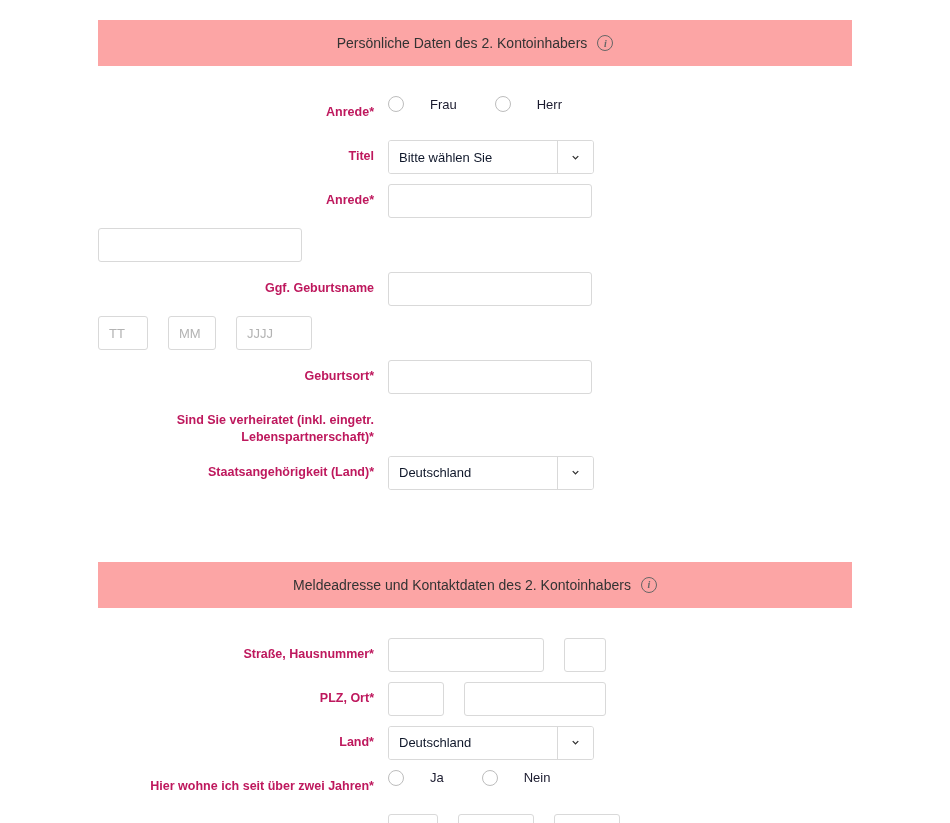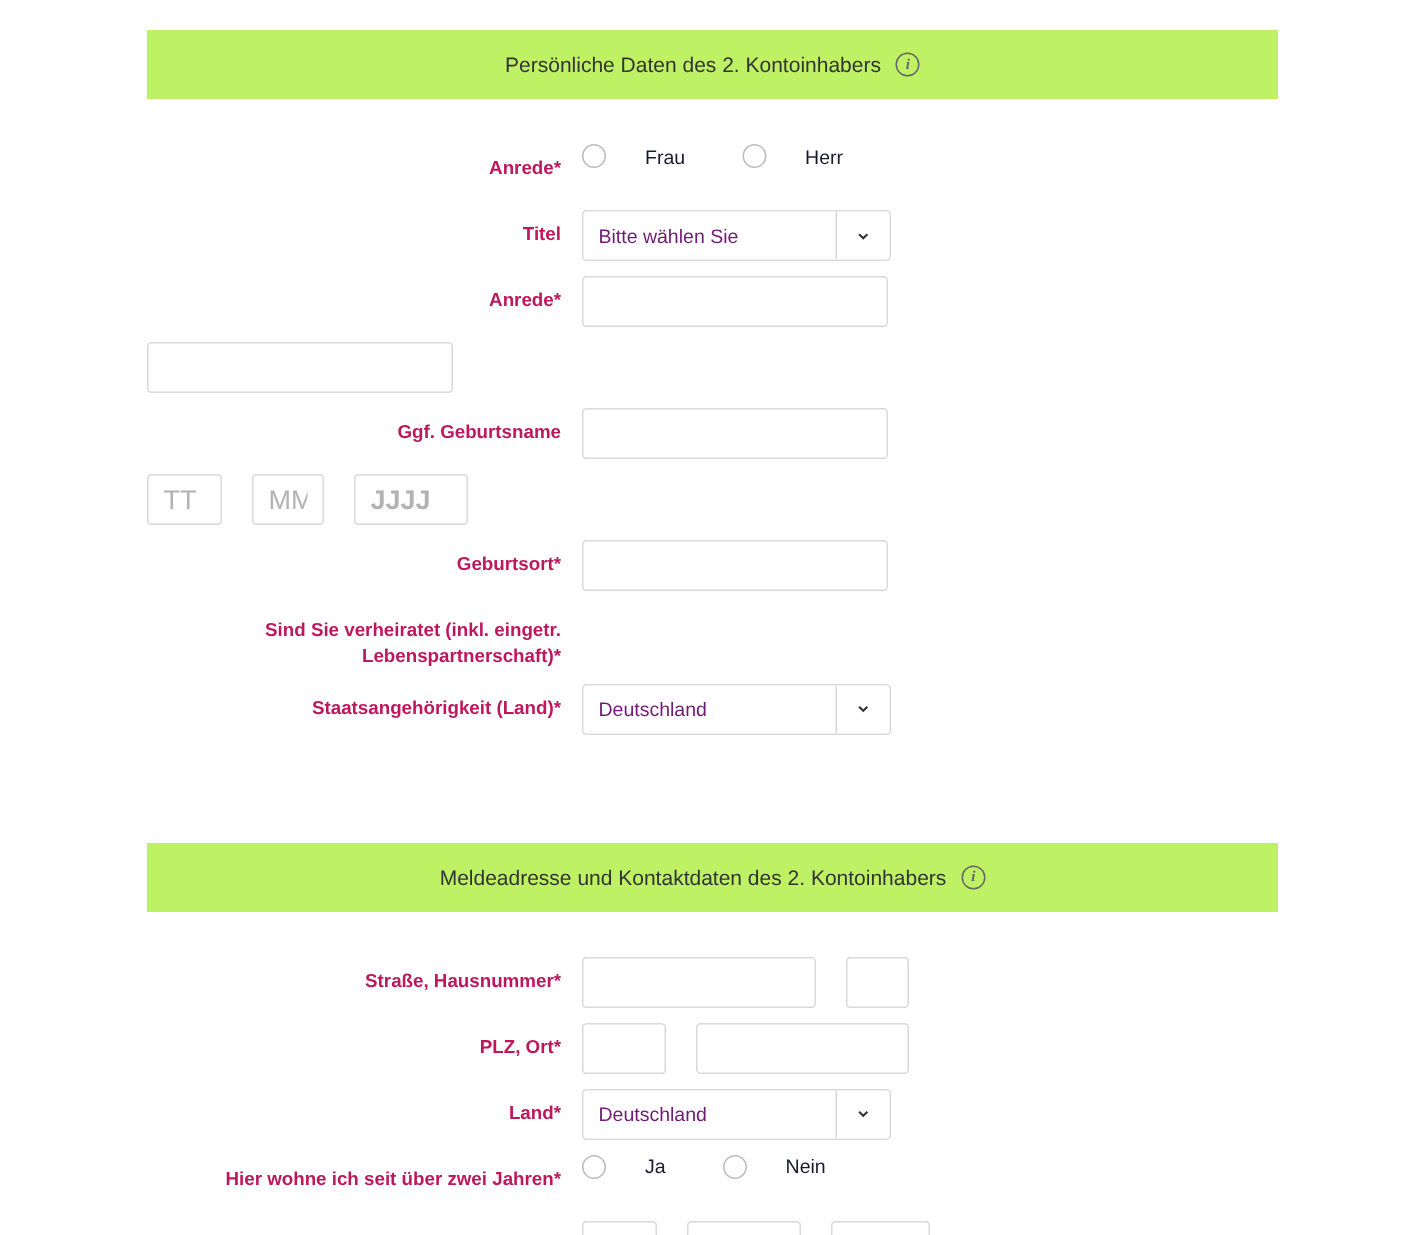--- a/index.html
+++ b/index.html
@@ -8,21 +8,21 @@
     background: #fff;
     font-size: 13px;
     color: #1a1a2e;
   }
   .page {
     width: 950px;
     margin: 0 auto;
     padding: 20px 0 40px;
   }
   .section-header {
-    background: #bef264;
+    background: #fca5a5;
     height: 46px;
     display: flex;
     align-items: center;
     justify-content: center;
     gap: 10px;
     margin: 0 98px 30px;
     color: #333;
     font-size: 14px;
   }
   .info-icon {
@@ -60,40 +60,40 @@
   .field-col {
     display: flex;
     gap: 20px;
     align-items: center;
   }
   .text-input {
     height: 34px;
     border: 1px solid #d9d9d9;
     border-radius: 3px;
     padding: 0 10px;
-    font-size: 18px;
+    font-size: 13px;
     color: #333;
     background: #fff;
   }
   .text-input::placeholder { color: #b3b3b3; }
   .w-full { width: 204px; }
   .select-wrap {
     display: flex;
     border: 1px solid #d9d9d9;
     border-radius: 3px;
     height: 34px;
     overflow: hidden;
   }
   .select-value {
     width: 168px;
     padding: 0 10px;
     display: flex;
     align-items: center;
     font-size: 13px;
-    color: #701a75;
+    color: #0f172a;
     background: #fff;
   }
   .select-caret {
     width: 36px;
     border-left: 1px solid #d9d9d9;
     display: flex;
     align-items: center;
     justify-content: center;
     cursor: pointer;
     background: #fff;
@@ -104,21 +104,21 @@
     height: 16px;
     border: 1.5px solid #bdbdbd;
     border-radius: 50%;
     background: #fff;
     cursor: pointer;
     flex-shrink: 0;
   }
   .radio-label { margin: 0 18px 0 6px; font-size: 13px; }
   .date-tt { width: 50px; }
   .date-mm { width: 48px; }
-  .date-yy { width: 76px; font-weight: bold; }
+  .date-yy { width: 76px; }
   .street { width: 156px; }
   .house { width: 42px; }
   .plz { width: 56px; }
   .ort { width: 142px; }
   .phone-cc { width: 50px; }
   .phone-area { width: 76px; }
   .phone-num { width: 66px; }
   .section-gap { height: 62px; }
 </style>
 </head>

